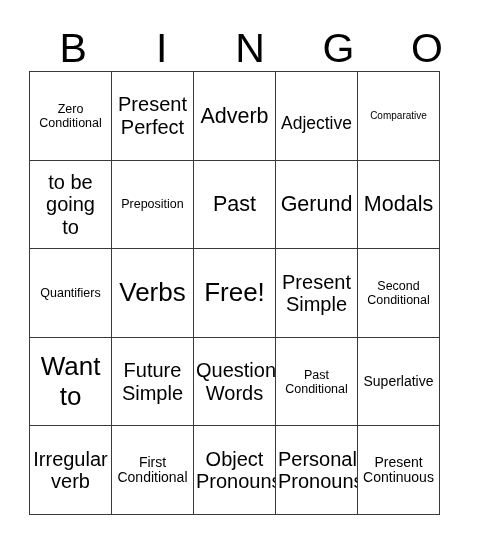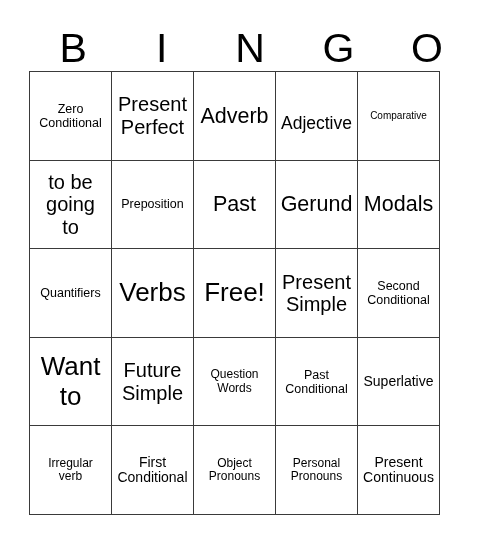--- a/index.html
+++ b/index.html
@@ -77,21 +77,21 @@
     width: 100%;
     line-height: 1.12;
     color: #000000;
     white-space: pre-line;
   }
 
   
   .fs-xs  { font-size: 10px; }
   .fs-s   { font-size: 12.5px; }
   .fs-sm  { font-size: 14px; }
-  .fs-m   { font-size: 12px; }
+  .fs-m   { font-size: 20px; }
   .fs-ml  { font-size: 17.5px; margin-top: 16px; }
   .fs-l   { font-size: 20px; }
   .fs-xl  { font-size: 21.5px; }
   .fs-xxl { font-size: 26px; }
 </style>
 </head>
 <body>
 
 <div id="card">
 

